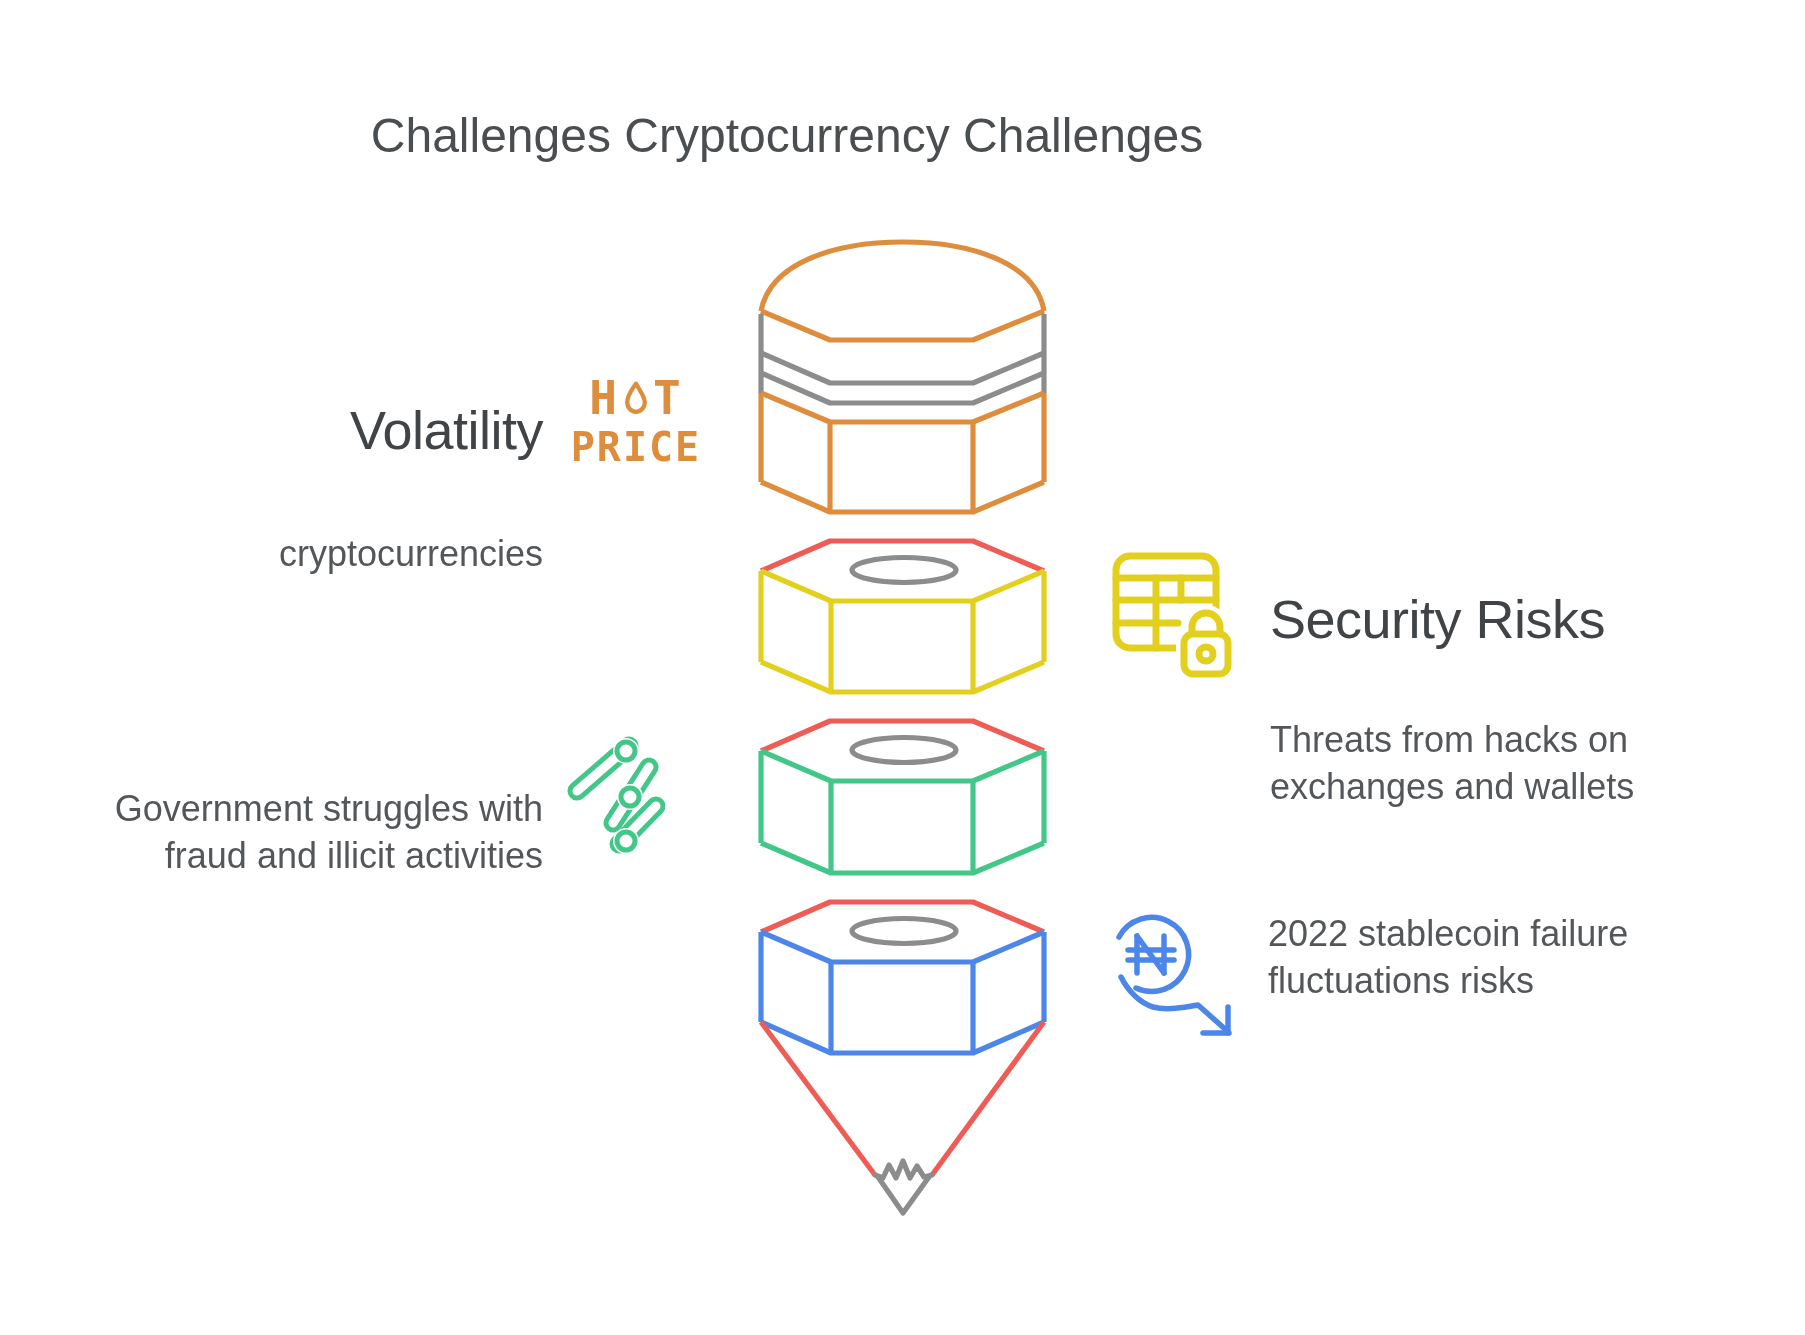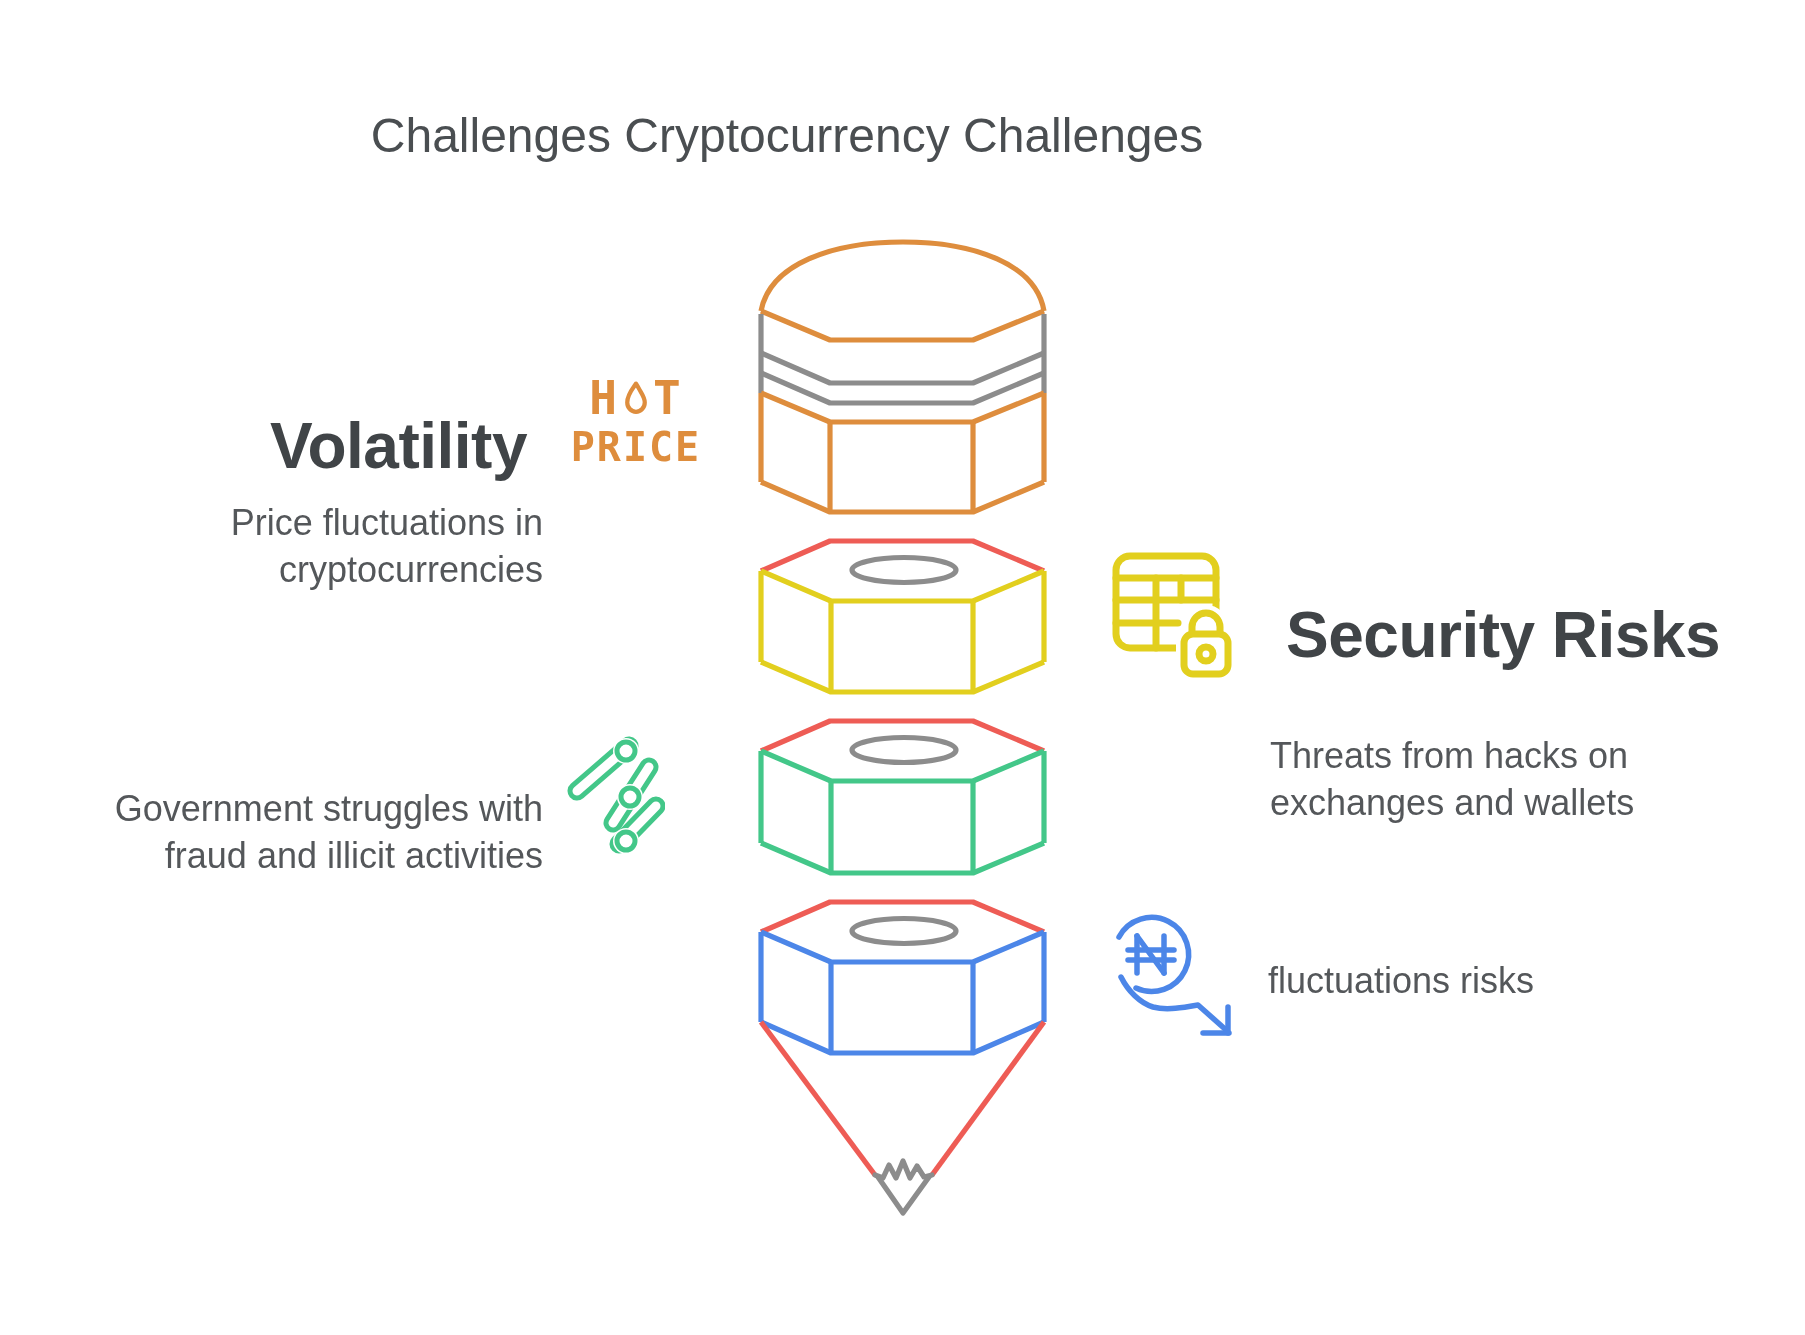--- a/index.html
+++ b/index.html
@@ -7,21 +7,21 @@
     width:1805px;height:1335px;background:#ffffff;overflow:hidden;position:relative;
     font-family:"Liberation Sans", sans-serif;
   }
   .abs{position:absolute;}
   .title{
     left:0;top:106px;width:1574px;text-align:center;
     font-size:48px;font-weight:400;color:var(--title-text);line-height:60px;
   }
   .block{position:absolute;}
   .block h2{
-    margin:16px;font-size:64px;font-weight:700;color:var(--heading-text);
+    margin:0;font-size:54px;font-weight:400;color:var(--heading-text);
     line-height:62px;letter-spacing:-0.5px;
   }
   .block p{
     margin:22px 0 0 0;font-size:36px;font-weight:400;color:var(--body-text);
     line-height:47px;
   }
   .block.gap-lg p{margin-top:66px;}
   .align-r{text-align:right;}
   .align-l{text-align:left;}
   .vol-block{right:1262px;top:399px;}
@@ -120,21 +120,21 @@
     <svg width="30" height="38" viewBox="0 0 24 30">
       <path d="M12,3.5 C10.5,6 5,12 5,18.5 a7,7.5 0 0 0 14,0 C19,14.5 16.5,11.5 14.8,8.3 C13.9,6.6 12.8,4.8 12,3.5 Z" fill="none" stroke="var(--orange)" stroke-width="3.4" stroke-linejoin="round" stroke-linecap="round"></path>
     </svg>
     <span>T</span>
   </div>
   <div class="l2">PRICE</div>
 </div>
 
 <div class="block vol-block align-r">
   <h2>Volatility</h2>
-  <p><span>Price fluctuations in</span><br>
+  <p><br>
   <span>cryptocurrencies</span></p>
 </div>
 
 <svg class="abs" style="left:1108px;top:550px;" width="130" height="130" viewBox="0 0 130 130">
   <g>
     <rect class="ik ik-yellow" x="8" y="6" width="100" height="92" rx="14"></rect>
     <line class="ik ik-yellow" x1="8" y1="28" x2="108" y2="28"></line>
     <line class="ik ik-yellow" x1="8" y1="50" x2="108" y2="50"></line>
     <line class="ik ik-yellow" x1="8" y1="73" x2="70" y2="73"></line>
     <line class="ik ik-yellow" x1="48" y1="28" x2="48" y2="98"></line>
@@ -191,15 +191,15 @@
     <line class="ik ik-blue" x1="24" y1="69" x2="70" y2="69"></line>
   </g>
   <g>
     <path class="ik ik-blue" d="M17,86 C24,100 36,112 49,116 C64,120 80,116 94,114 L121,138"></path>
     <line class="ik ik-blue" x1="99" y1="142" x2="125" y2="142"></line>
     <line class="ik ik-blue" x1="124" y1="116" x2="124" y2="142"></line>
   </g>
 </svg>
 
 <div class="block terra-block align-l">
-  <p><br>
+  <p><span>2022 stablecoin failure</span><br>
   <span>fluctuations risks</span></p>
 </div>
 
 </body></html>

